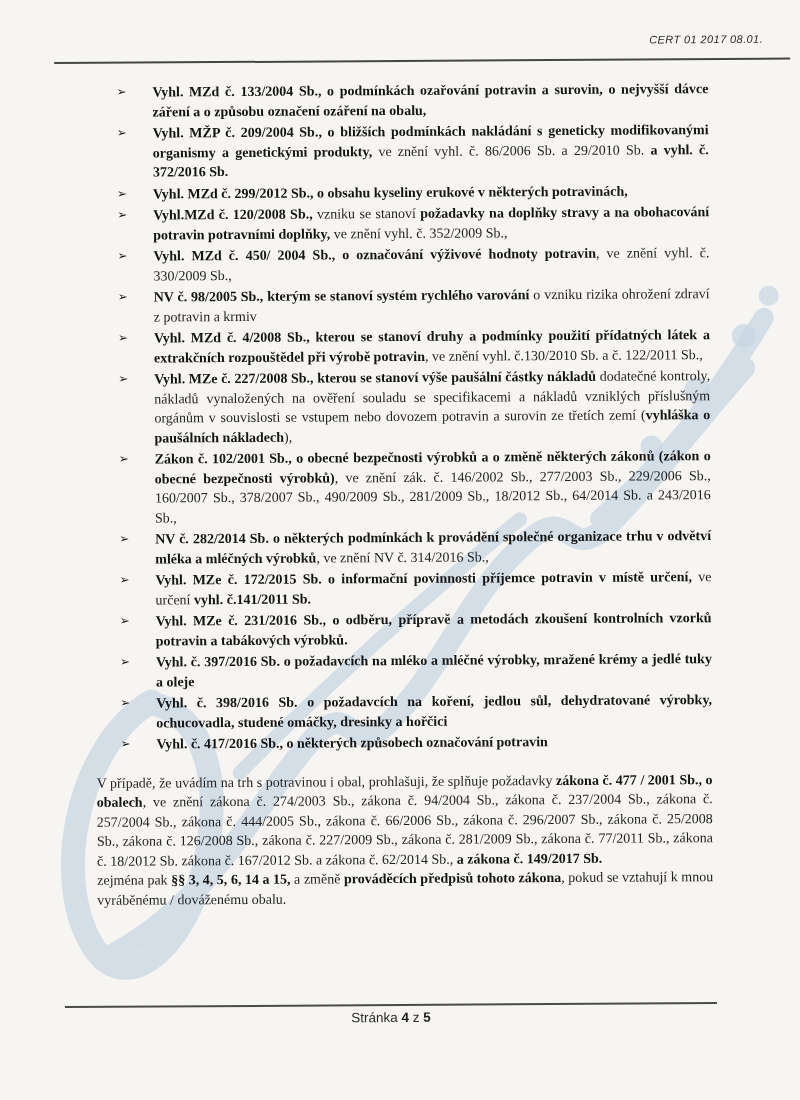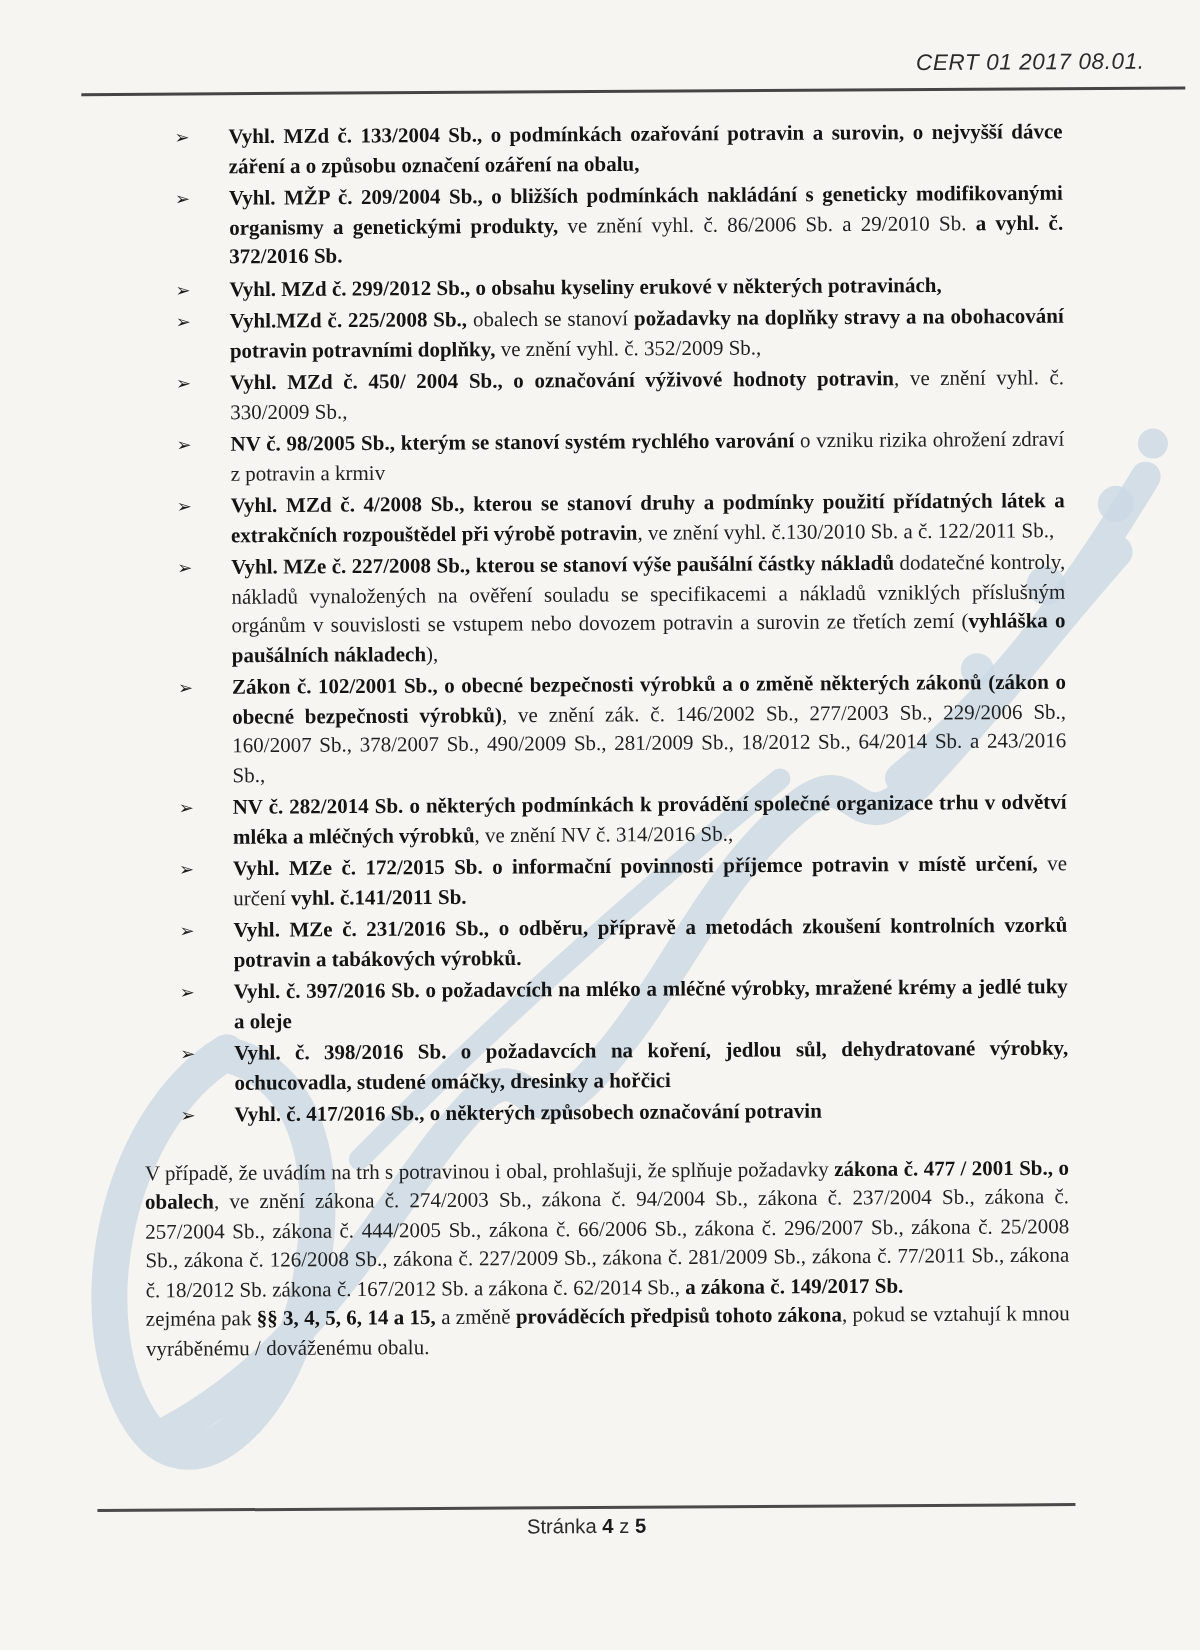--- a/index.html
+++ b/index.html
@@ -20,21 +20,21 @@
     position: absolute; top: 0; left: 0;
     z-index: 0;
     pointer-events: none;
   }
   .layer { position: absolute; inset: 0; z-index: 1; }
 
   .header-code {
     position: absolute; top: 35px; right: 34px;
     font-family: "Liberation Sans", sans-serif;
     font-style: italic;
-    font-size: 15px;
+    font-size: 11px;
     letter-spacing: 0.4px;
     color: #2a2a2a;
   }
   .header-rule {
     position: absolute; top: 60px; left: 57px;
     width: 736px; height: 2px;
     background: #454545;
   }
 
   .content {
@@ -98,21 +98,21 @@
 
   <div class="layer">
     <div class="header-code">CERT 01 2017 08.01.</div>
     <div class="header-rule"></div>
 
     <div class="content">
       <ul class="reg-list">
           <li><span class="marker">➢</span><span class="b">Vyhl. MZd č. 133/2004 Sb., o podmínkách ozařování potravin a surovin, o nejvyšší dávce záření a o způsobu označení ozáření na obalu,</span></li>
           <li><span class="marker">➢</span><span class="b">Vyhl. MŽP č. 209/2004 Sb., o bližších podmínkách nakládání s geneticky modifikovanými organismy a genetickými produkty,</span><span> ve znění vyhl. č. 86/2006 Sb. a 29/2010 Sb. </span><span class="b">a vyhl. č. 372/2016 Sb.</span></li>
           <li><span class="marker">➢</span><span class="b">Vyhl. MZd č. 299/2012 Sb., o obsahu kyseliny erukové v některých potravinách,</span></li>
-          <li><span class="marker">➢</span><span class="b">Vyhl.MZd č. 225/2008 Sb.,</span><span> obalech se stanoví </span><span class="b">požadavky na doplňky stravy a na obohacování potravin potravními doplňky,</span><span> ve znění vyhl. č. 352/2009 Sb.,</span></li>
+          <li><span class="marker">➢</span><span class="b">Vyhl.MZd č. 120/2008 Sb.,</span><span> vzniku se stanoví </span><span class="b">požadavky na doplňky stravy a na obohacování potravin potravními doplňky,</span><span> ve znění vyhl. č. 352/2009 Sb.,</span></li>
           <li><span class="marker">➢</span><span class="b">Vyhl. MZd č. 450/ 2004 Sb., o označování výživové hodnoty potravin</span><span>, ve znění vyhl. č. 330/2009 Sb.,</span></li>
           <li><span class="marker">➢</span><span class="b">NV č. 98/2005 Sb., kterým se stanoví systém rychlého varování</span><span> o vzniku rizika ohrožení zdraví z potravin a krmiv</span></li>
           <li><span class="marker">➢</span><span class="b">Vyhl. MZd č. 4/2008 Sb., kterou se stanoví druhy a podmínky použití přídatných látek a extrakčních rozpouštědel při výrobě potravin</span><span>, ve znění vyhl. č.130/2010 Sb. a č. 122/2011 Sb.,</span></li>
           <li><span class="marker">➢</span><span class="b">Vyhl. MZe č. 227/2008 Sb., kterou se stanoví výše paušální částky nákladů</span><span> dodatečné kontroly, nákladů vynaložených na ověření souladu se specifikacemi a nákladů vzniklých příslušným orgánům v souvislosti se vstupem nebo dovozem potravin a surovin ze třetích zemí (</span><span class="b">vyhláška o paušálních nákladech</span><span>),</span></li>
           <li><span class="marker">➢</span><span class="b">Zákon č. 102/2001 Sb., o obecné bezpečnosti výrobků a o změně některých zákonů (zákon o obecné bezpečnosti výrobků)</span><span>, ve znění zák. č. 146/2002 Sb., 277/2003 Sb., 229/2006 Sb., 160/2007 Sb., 378/2007 Sb., 490/2009 Sb., 281/2009 Sb., 18/2012 Sb., 64/2014 Sb. a 243/2016 Sb.,</span></li>
           <li><span class="marker">➢</span><span class="b">NV č. 282/2014 Sb. o některých podmínkách k provádění společné organizace trhu v odvětví mléka a mléčných výrobků</span><span>, ve znění NV č. 314/2016 Sb.,</span></li>
           <li><span class="marker">➢</span><span class="b">Vyhl. MZe č. 172/2015 Sb. o informační povinnosti příjemce potravin v místě určení,</span><span> ve určení </span><span class="b">vyhl. č.141/2011 Sb.</span></li>
           <li><span class="marker">➢</span><span class="b">Vyhl. MZe č. 231/2016 Sb., o odběru, přípravě a metodách zkoušení kontrolních vzorků potravin a tabákových výrobků.</span></li>
           <li><span class="marker">➢</span><span class="b">Vyhl. č. 397/2016 Sb. o požadavcích na mléko a mléčné výrobky, mražené krémy a jedlé tuky a oleje</span></li>
           <li><span class="marker">➢</span><span class="b">Vyhl. č. 398/2016 Sb. o požadavcích na koření, jedlou sůl, dehydratované výrobky, ochucovadla, studené omáčky, dresinky a hořčici</span></li>

